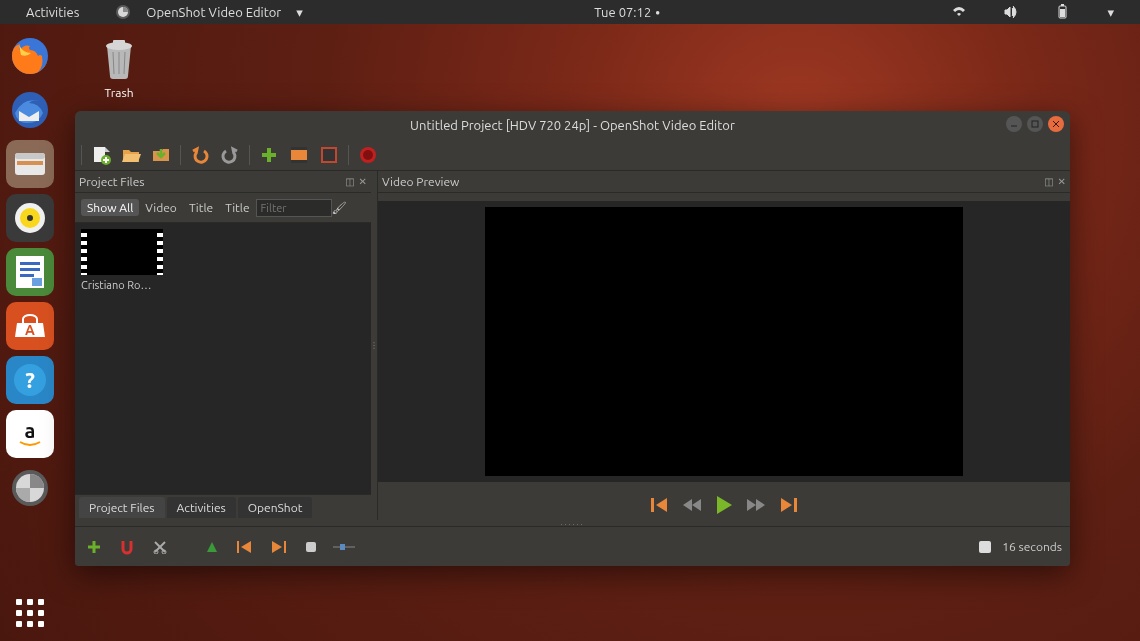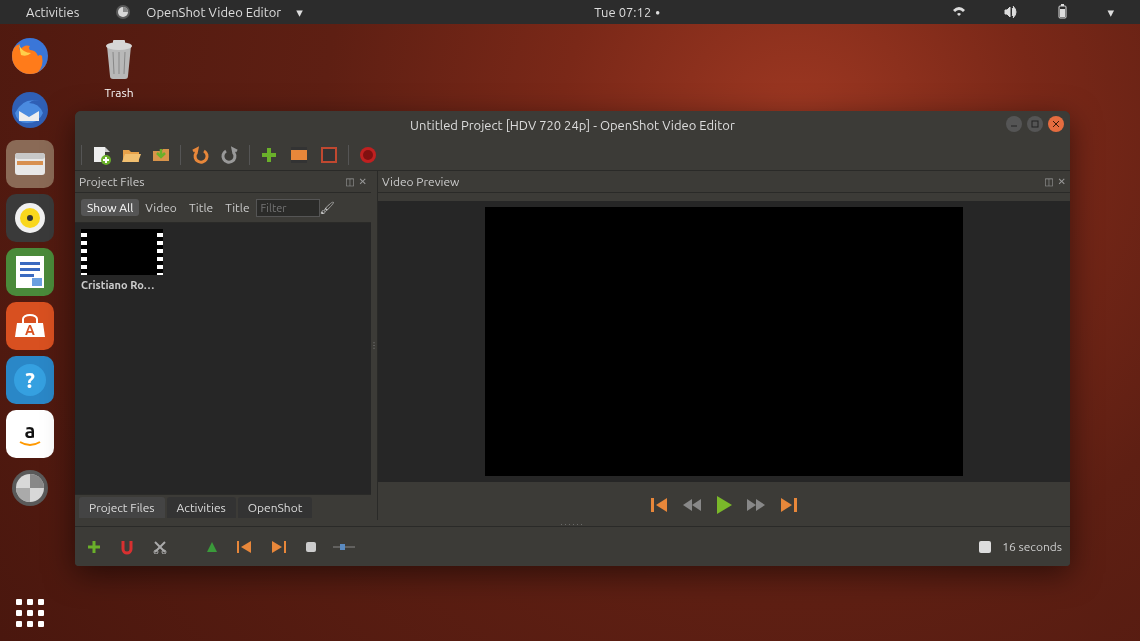--- a/index.html
+++ b/index.html
@@ -94,26 +94,26 @@
 .panel-header .mini-ctrls span { font-size:10px; color:#999; }
 
 .filter-row {
   height: 30px; background:#3c3b37; display:flex; align-items:center;
   padding: 0 6px; gap: 0; font-size: 12px; color:#ccc;
   border-bottom: 1px solid #2a2a28;
 }
 .filter-row .tab { padding: 2px 6px; cursor:pointer; }
 .filter-row .tab.active { background:#555; border-radius:3px; color:#fff; }
 .filter-row input {
-  width:64px; background:#2b2b29; border:1px solid #555; color:#aaa;
+  width:76px; background:#2b2b29; border:1px solid #555; color:#aaa;
   font-size:11px; padding:2px 4px;
 }
 
 .thumb-area {
-  flex:1; background:#262626; padding:6px; overflow:hidden;font-weight:bold;
+  flex:1; background:#262626; padding:6px; overflow:hidden;
 }
 .thumb {
   width: 82px; display:inline-block; text-align:left; font-size:11px; color:#ccc;
 }
 .thumb .frame {
   width:82px; height:46px; background:#000;
   border-left: 6px solid #fff; border-right:6px solid #fff;
   background-image: repeating-linear-gradient(transparent 0 5px, transparent 5px 6px);
   position:relative;
 }

